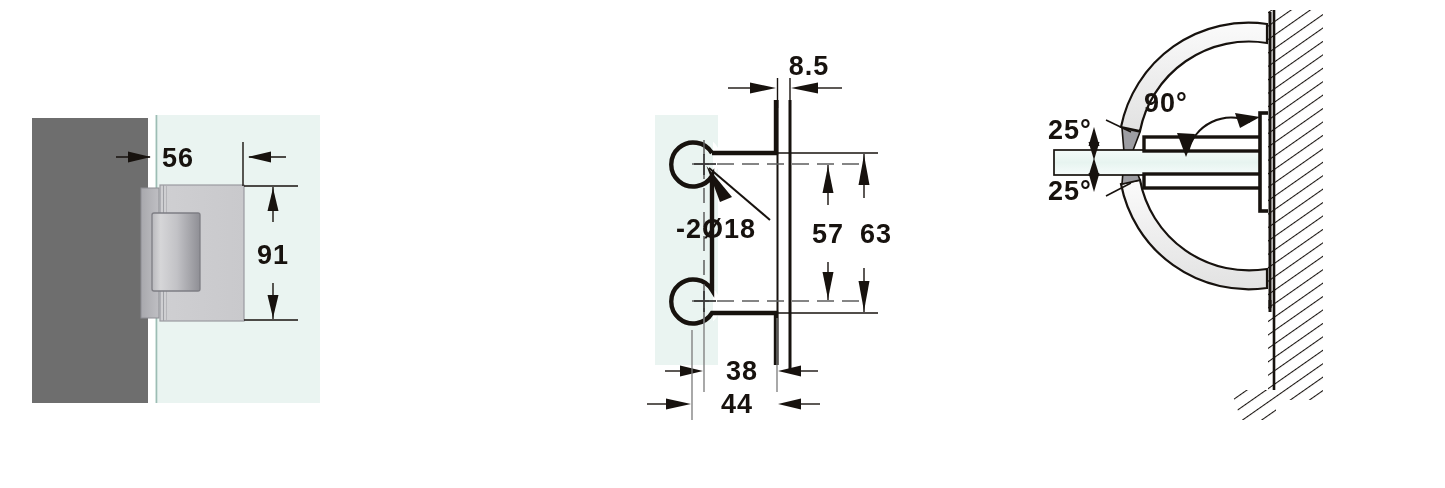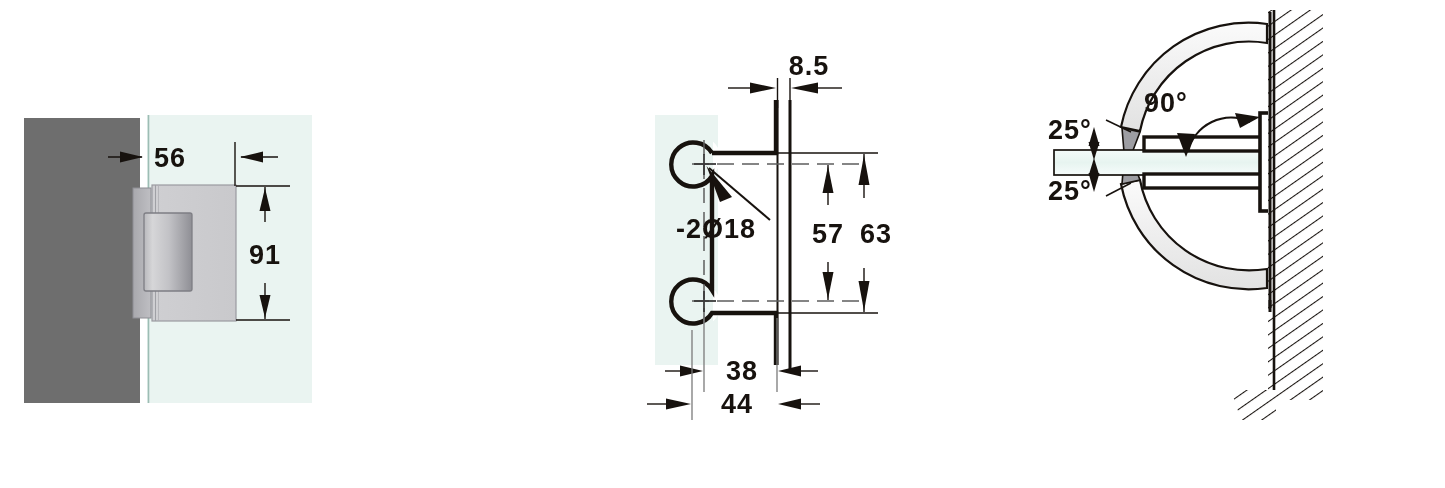--- a/index.html
+++ b/index.html
@@ -19,21 +19,21 @@
     position: relative;
     width: 1445px;
     height: 488px;
     background: #ffffff;
   }
   .view {
     position: absolute;
     top: 0;
     height: 488px;
   }
-  #view-side      { left: 0;    width: 480px; }
+  #view-side      { left: 8px;    width: 480px; }
   #view-front     { left: 480px; width: 520px; }
   #view-plan      { left: 1036px; width: 445px; }
   svg { display: block; overflow: visible; }
   .dimtext {
     font-family: "Liberation Sans", sans-serif;
     font-size: 27px;
     font-weight: 700;
     fill: #17120e;
     letter-spacing: 1px;
   }

